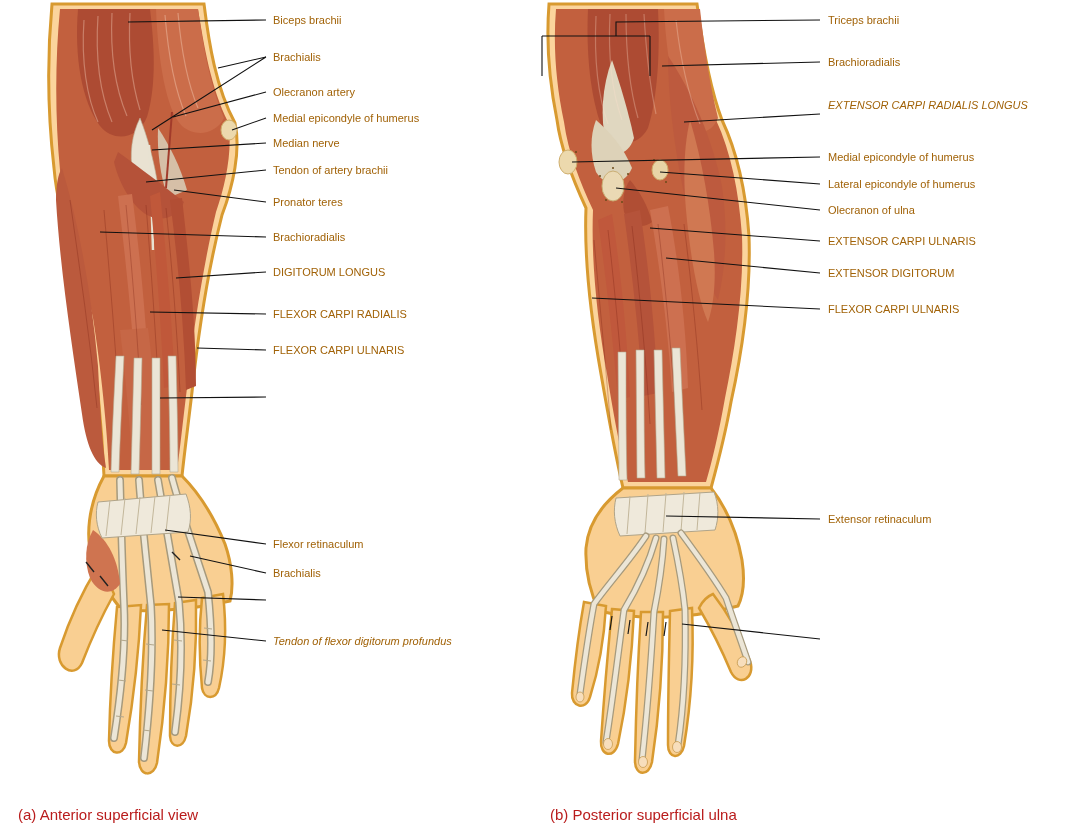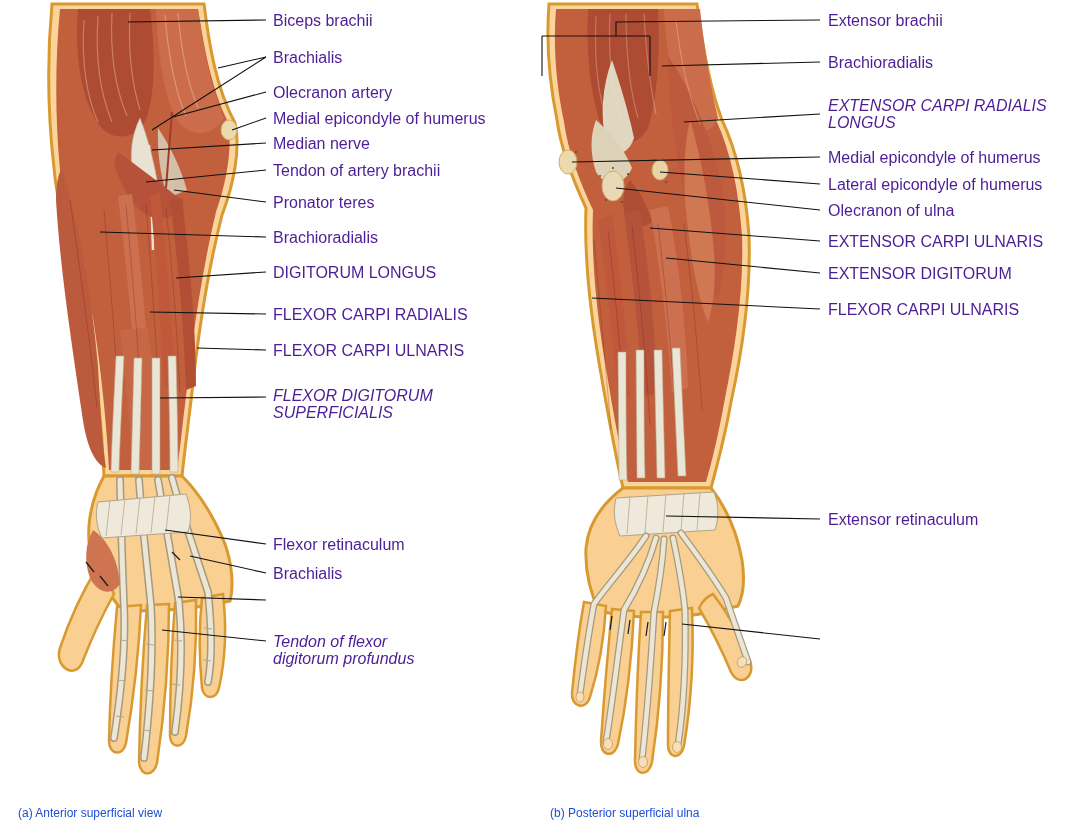--- a/index.html
+++ b/index.html
@@ -2,26 +2,26 @@
 <html><head>
 <meta charset="utf-8">
 <style>
   html,body{margin:0;padding:0;background:#fff;}
   .canvas{
     position:relative;width:1069px;height:831px;background:#ffffff;
     font-family:"Liberation Sans",sans-serif;overflow:hidden;
   }
   .artwork{position:absolute;left:0;top:0;}
   .label{
-    position:absolute;font-size:16px;line-height:17px;color:#4c1d95;
+    position:absolute;font-size:11px;line-height:17px;color:#a16207;
     white-space:nowrap;
   }
   .label.wrap{white-space:normal;font-style:italic;}
   .caption{
-    position:absolute;font-size:12px;color:#1d4ed8;white-space:nowrap;
+    position:absolute;font-size:15px;color:#b91c1c;white-space:nowrap;
   }
 </style>
 </head>
 <body>
 
 <div class="canvas">
 
   <svg class="artwork" width="1069" height="831" viewBox="0 0 1069 831">
 
     <g>
@@ -193,26 +193,25 @@
   <div class="label" style="left:273px;top:49px">Brachialis</div>
   <div class="label" style="left:273px;top:84px">Olecranon artery</div>
   <div class="label" style="left:273px;top:110px">Medial epicondyle of humerus</div>
   <div class="label" style="left:273px;top:135px">Median nerve</div>
   <div class="label" style="left:273px;top:162px">Tendon of artery brachii</div>
   <div class="label" style="left:273px;top:194px">Pronator teres</div>
   <div class="label" style="left:273px;top:229px">Brachioradialis</div>
   <div class="label" style="left:273px;top:264px">DIGITORUM LONGUS</div>
   <div class="label" style="left:273px;top:306px">FLEXOR CARPI RADIALIS</div>
   <div class="label" style="left:273px;top:342px">FLEXOR CARPI ULNARIS</div>
-  <div class="label wrap" style="left:273px;top:387px;width:200px">FLEXOR DIGITORUM SUPERFICIALIS</div>
   <div class="label" style="left:273px;top:536px">Flexor retinaculum</div>
   <div class="label" style="left:273px;top:565px">Brachialis</div>
   <div class="label wrap" style="left:273px;top:633px;width:180px">Tendon of flexor digitorum profundus</div>
 
-  <div class="label" style="left:828px;top:12px">Extensor brachii</div>
+  <div class="label" style="left:828px;top:12px">Triceps brachii</div>
   <div class="label" style="left:828px;top:54px">Brachioradialis</div>
   <div class="label wrap" style="left:828px;top:97px;width:228px">EXTENSOR CARPI RADIALIS LONGUS</div>
   <div class="label" style="left:828px;top:149px">Medial epicondyle of humerus</div>
   <div class="label" style="left:828px;top:176px">Lateral epicondyle of humerus</div>
   <div class="label" style="left:828px;top:202px">Olecranon of ulna</div>
   <div class="label" style="left:828px;top:233px">EXTENSOR CARPI ULNARIS</div>
   <div class="label" style="left:828px;top:265px">EXTENSOR DIGITORUM</div>
   <div class="label" style="left:828px;top:301px">FLEXOR CARPI ULNARIS</div>
   <div class="label" style="left:828px;top:511px">Extensor retinaculum</div>
 

